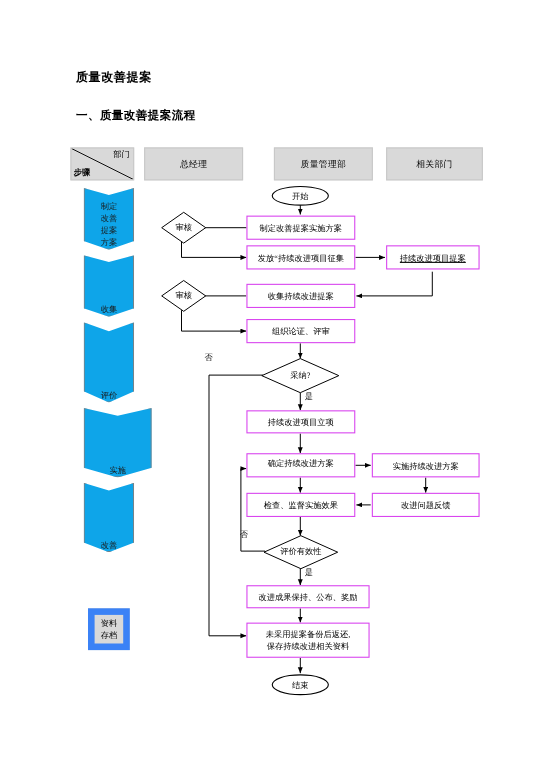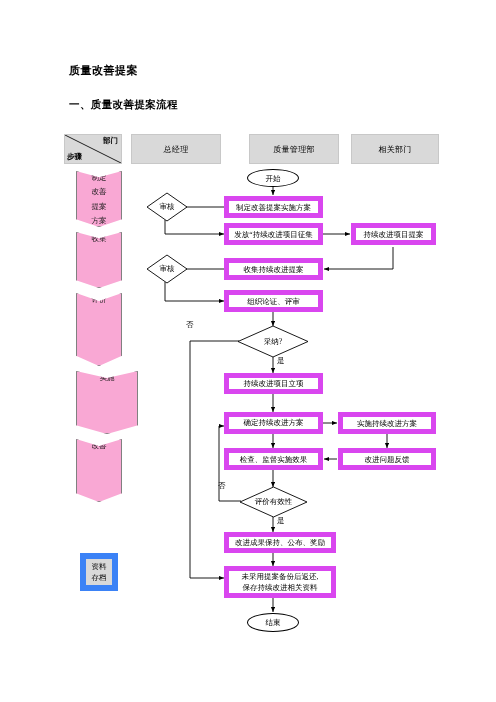--- a/index.html
+++ b/index.html
@@ -70,40 +70,40 @@
   .hdr-corner .diag {
     position: absolute;
     left: 0; top: 0;
     width: 100%; height: 100%;
   }
   .hdr-corner .lbl-dept {
     position: absolute;
     right: 3px;
     top: 1px;
     font-size: 7.5px;
-    font-weight: bold;
+    font-weight: normal;
   }
   .hdr-corner .lbl-step {
     position: absolute;
     left: 2px;
     bottom: 1px;
     font-size: 7.5px;
     font-weight: bold;
   }
 
   
   .chev {
     position: absolute;
-    background: #f9a8d4;
+    background: #0ea5e9;
     border: 0.8px solid #808080;
     box-sizing: border-box;
     display: flex;
     flex-direction: column;
     align-items: center;
-    justify-content: space-between;
+    justify-content: flex-end;
     font-size: 7.5px;
     line-height: 11px;
     color: #1a1a1a;
     clip-path: polygon(0% 0%, 50% 11%, 100% 0%, 100% 86%, 50% 100%, 0% 86%);
     text-align: center;
   }
   .chev span { display: block; white-space: nowrap; }
 
   .plainbox {
     position: absolute;
@@ -127,21 +127,21 @@
     display: flex;
     flex-direction: column;
     align-items: center;
     justify-content: center;
     text-align: center;
     font-size: 7.5px;
     line-height: 11px;
     background: #fff;
   }
   .rect {
-    border: 5px solid #d946ef;
+    border: 1px solid #d946ef;
   }
   .rect span { display: block; white-space: nowrap; }
 
   .term {
     border: 1px solid #000;
     border-radius: 50%;
   }
 
   .diamond-wrap {
     position: absolute;
@@ -285,21 +285,21 @@
     <svg width="40" height="28" viewBox="0 0 40 28">
       <polygon points="20,0 40,14 20,28 0,14" fill="#fff" stroke="#000" stroke-width="0.9"></polygon>
     </svg>
     <div class="diamond-lbl">审核</div>
   </div>
 
   <div class="node rect" style="left:224px; top:223px; width:99px; height:22px;">
     <span>发放“持续改进项目征集</span>
   </div>
 
-  <div class="node rect" style="left:351px; top:223px; width:85px; height:22px;">
+  <div class="node rect" style="left:351px; top:223px; width:85px; height:22px;text-decoration:underline;">
     <span>持续改进项目提案</span>
   </div>
 
   <div class="diamond-wrap" style="left:147px; top:255px; width:40px; height:28px;">
     <svg width="40" height="28" viewBox="0 0 40 28">
       <polygon points="20,0 40,14 20,28 0,14" fill="#fff" stroke="#000" stroke-width="0.9"></polygon>
     </svg>
     <div class="diamond-lbl">审核</div>
   </div>
 

